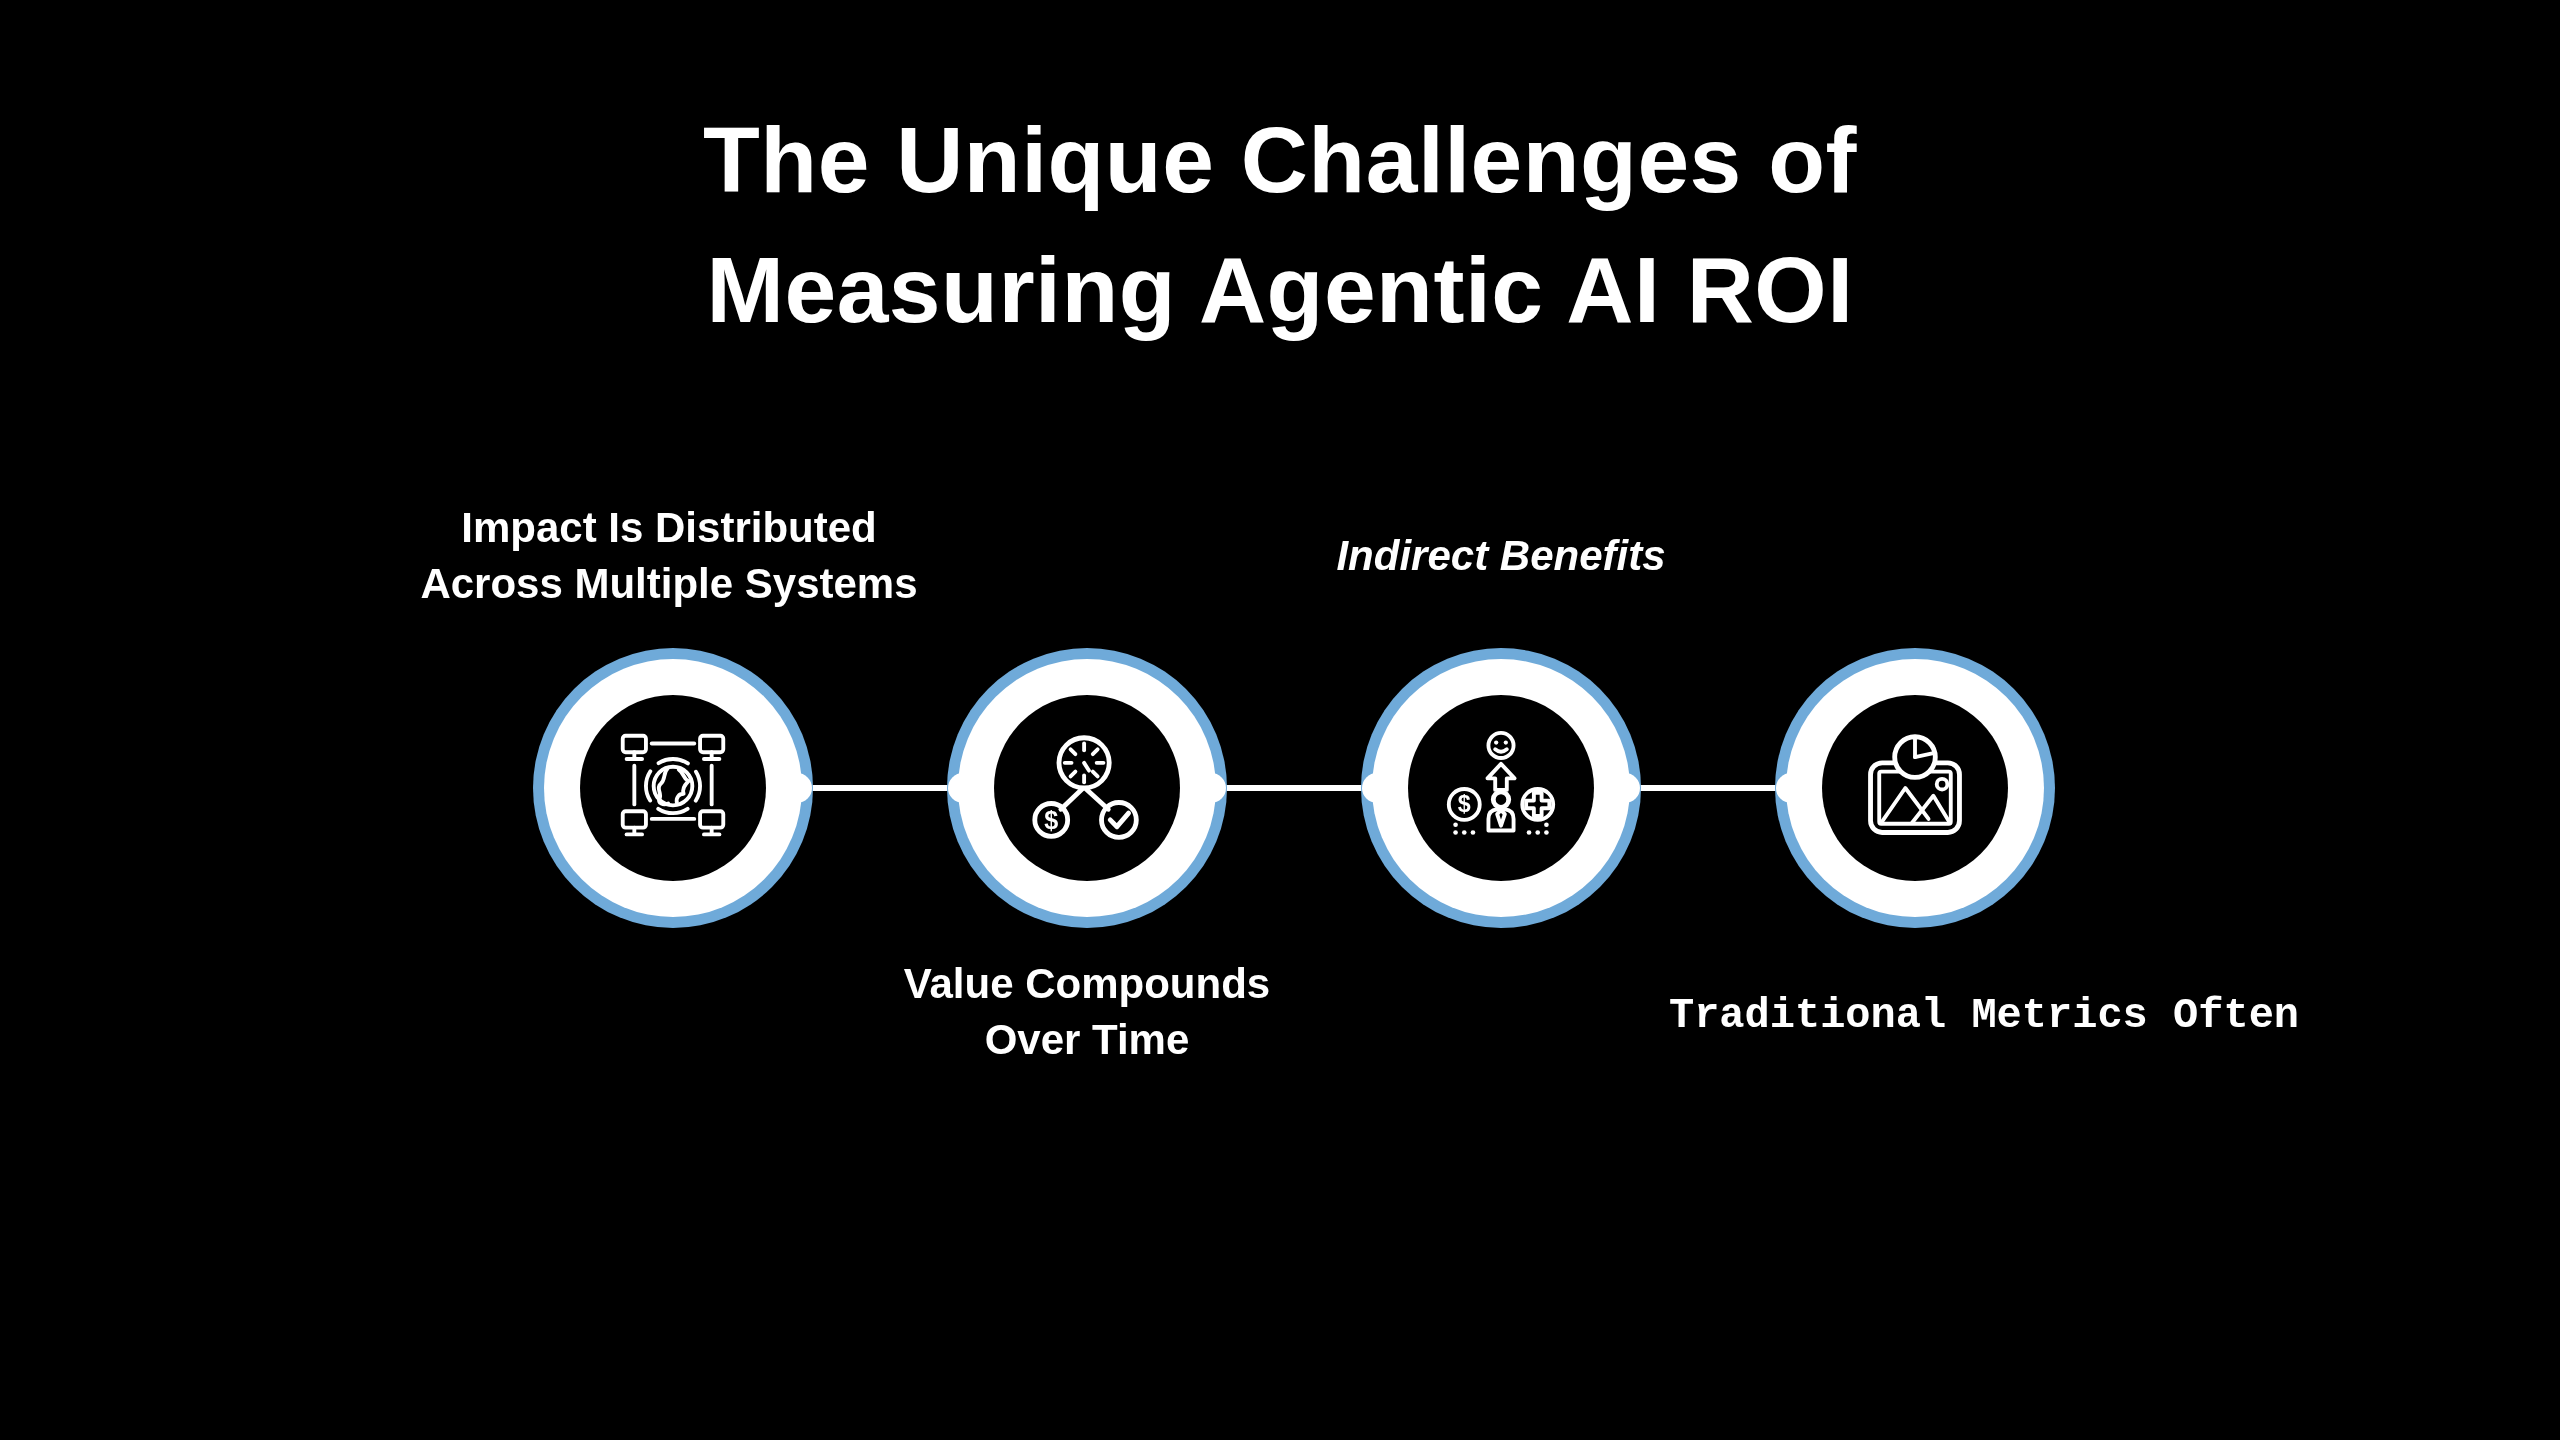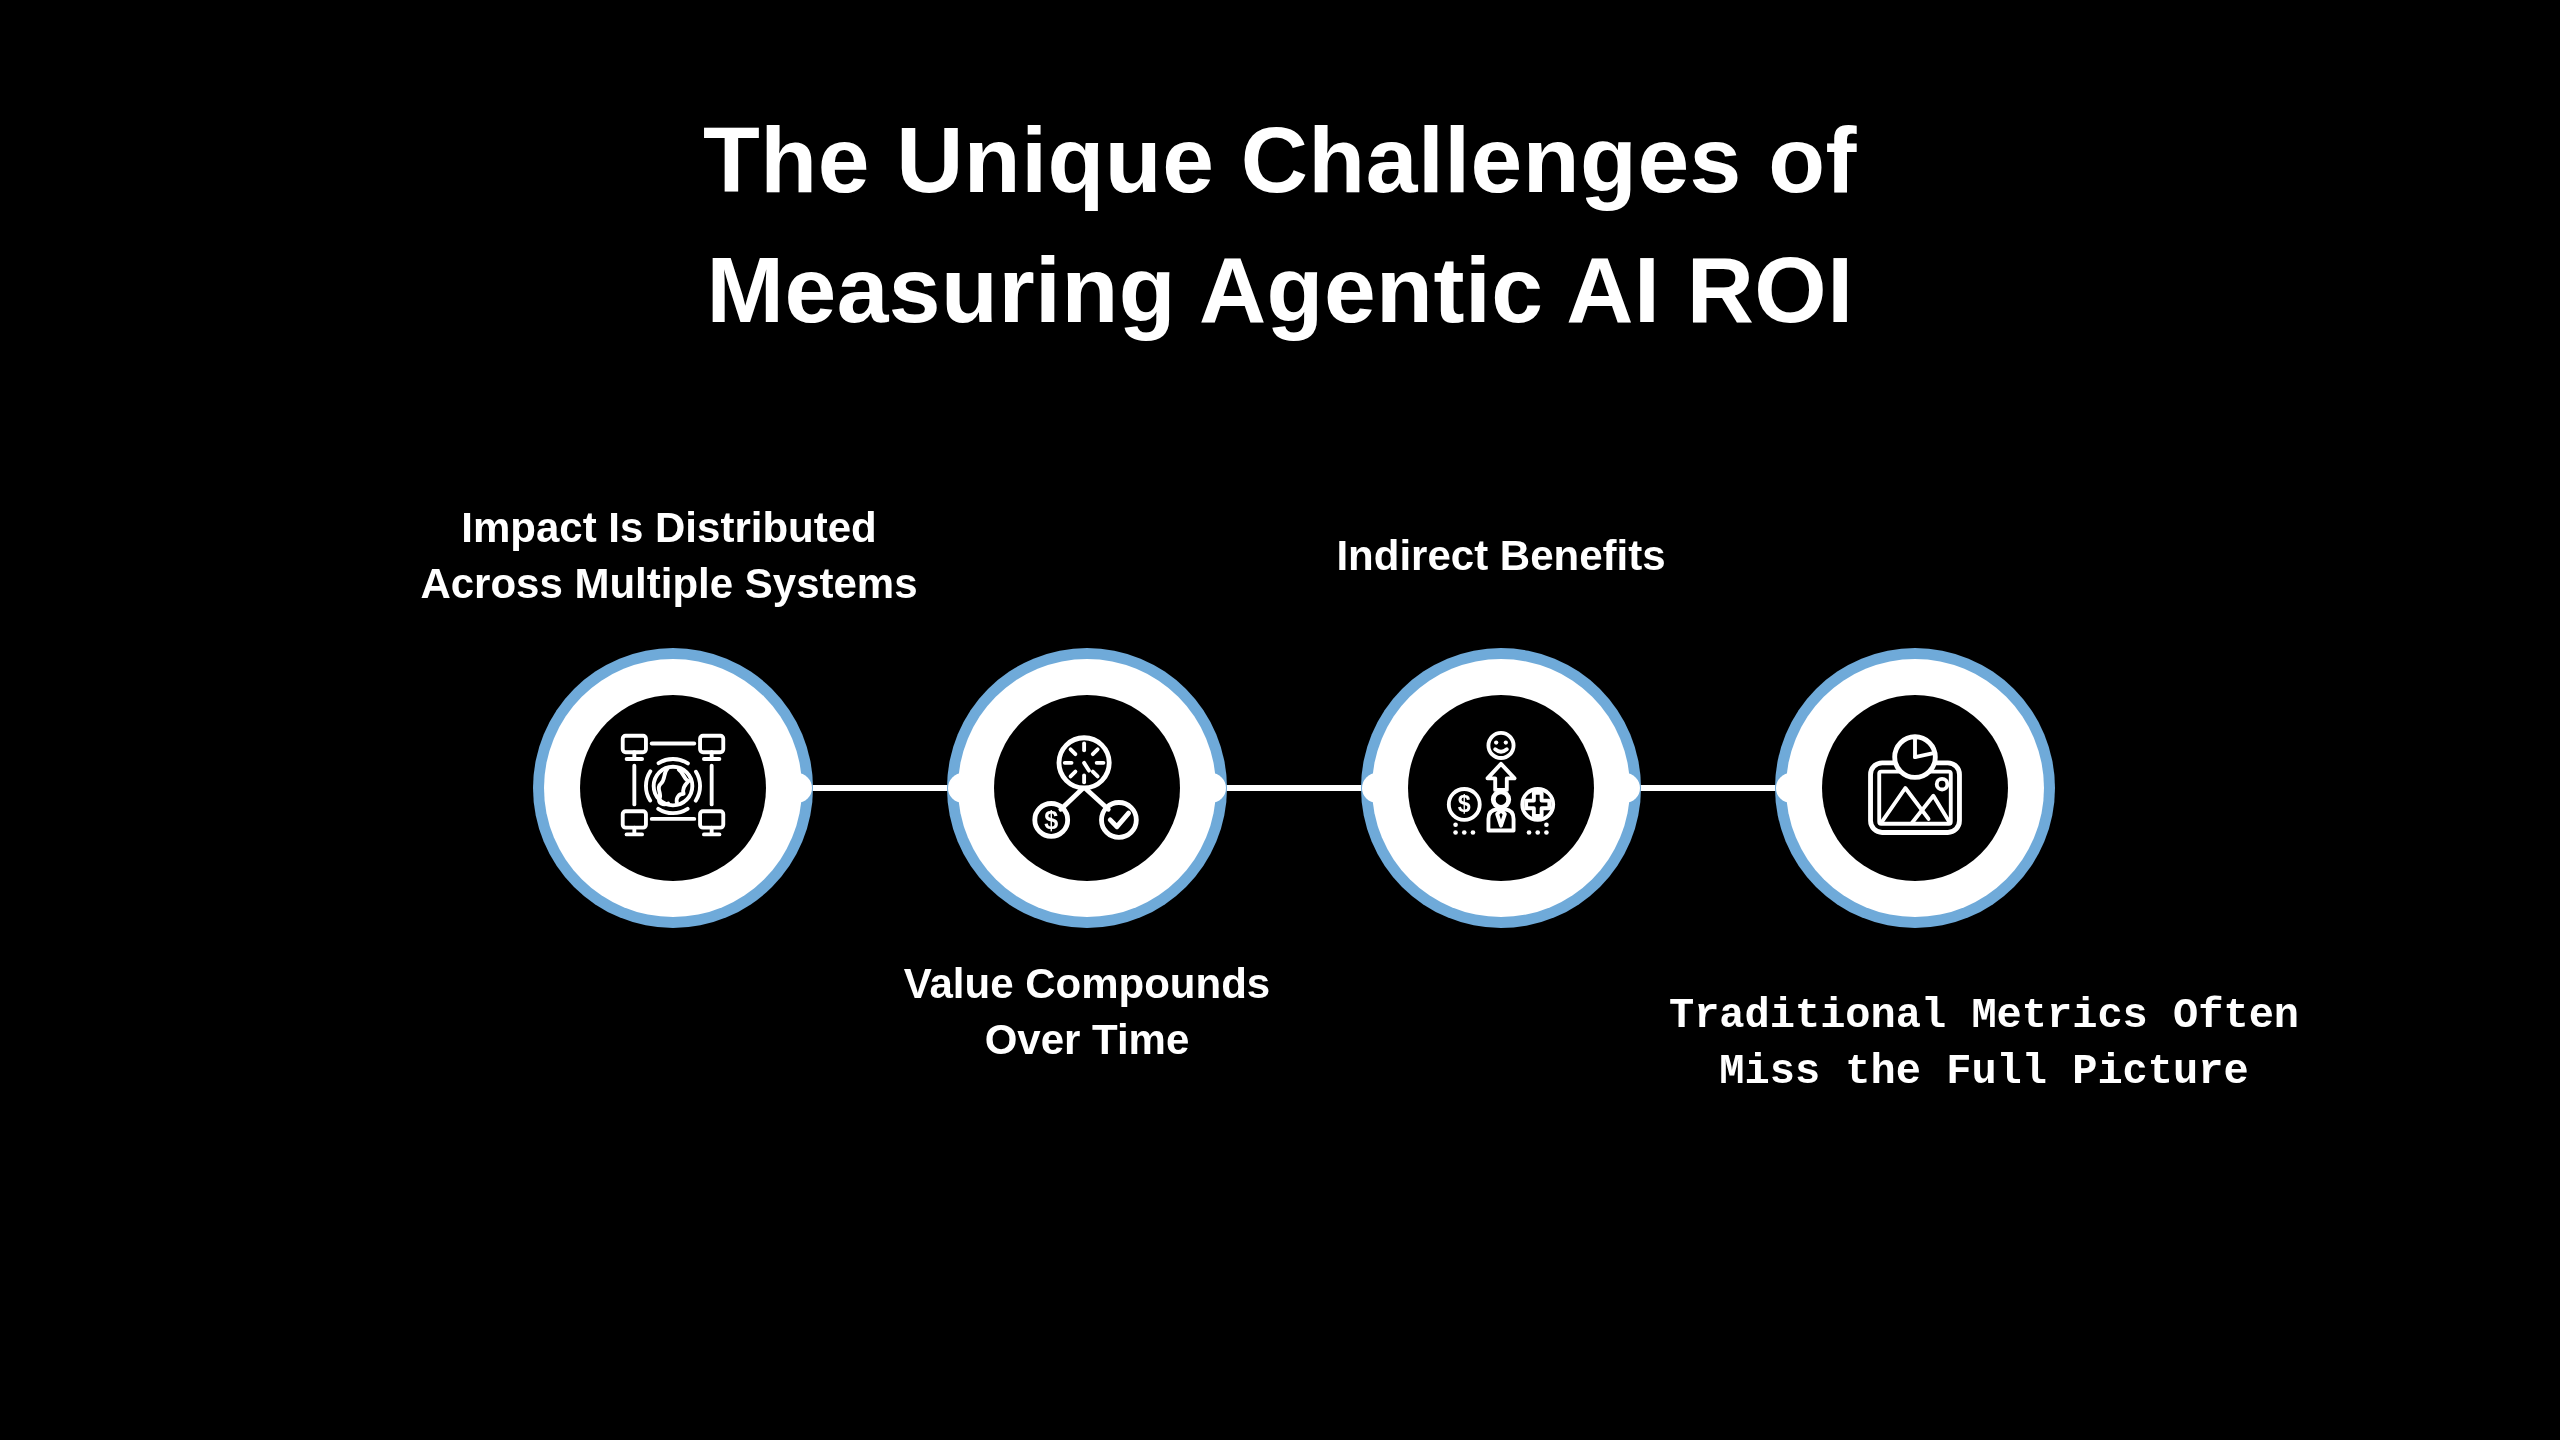--- a/index.html
+++ b/index.html
@@ -20,21 +20,21 @@
                  display:flex;align-items:center;justify-content:center;}
   .c1{left:533px;} .c2{left:947px;} .c3{left:1361px;} .c4{left:1775px;}
 
   .dot{position:absolute;top:773px;width:30px;height:30px;border-radius:50%;
        background:#fff;z-index:2;}
 
   .label{position:absolute;width:700px;text-align:center;font-size:42px;
          font-weight:700;line-height:56px;z-index:1;}
   .label-1{left:319px;top:500px;}
   .label-2{left:737px;top:956px;}
-  .label-3{left:1151px;top:528px;}
+  .label-3{left:1151px;top:528px;font-style:italic;}
   .label-4{left:1634px;top:988px;font-family:Liberation Mono, monospace;}
 
   .icon{width:116px;height:116px;display:block;}
   .icon *{vector-effect:none;}
   .stroke{fill:none;stroke:#fff;stroke-width:5;stroke-linecap:round;stroke-linejoin:round;}
   .thin{stroke-width:4;}
   .fillw{fill:#fff;stroke:none;}
   .blackfill{fill:#000;stroke:#fff;stroke-width:5;}
   .glyph{fill:#fff;stroke:none;font-family:"Liberation Sans","DejaVu Sans",sans-serif;
          font-weight:700;text-anchor:middle;}
@@ -55,21 +55,20 @@
   </div>
   <div class="label label-2">
     <div>Value Compounds</div>
     <div>Over Time</div>
   </div>
   <div class="label label-3">
     <div>Indirect Benefits</div>
   </div>
   <div class="label label-4">
     <div>Traditional Metrics Often</div>
-    <div>Miss the Full Picture</div>
   </div>
 
   <div class="connector"></div>
 
   <div class="circle c1" style="background: rgb(111, 170, 217);">
     <div class="ring-white">
       <div class="inner">
         <svg class="icon" viewBox="0 0 120 120">
 
           <g class="stroke thin">

